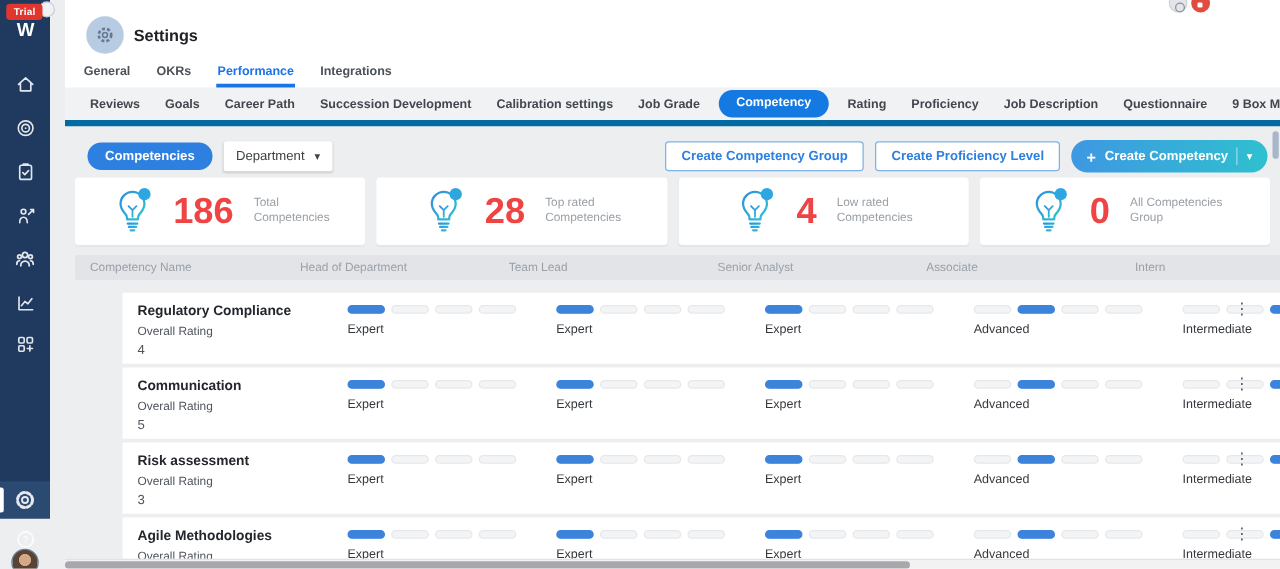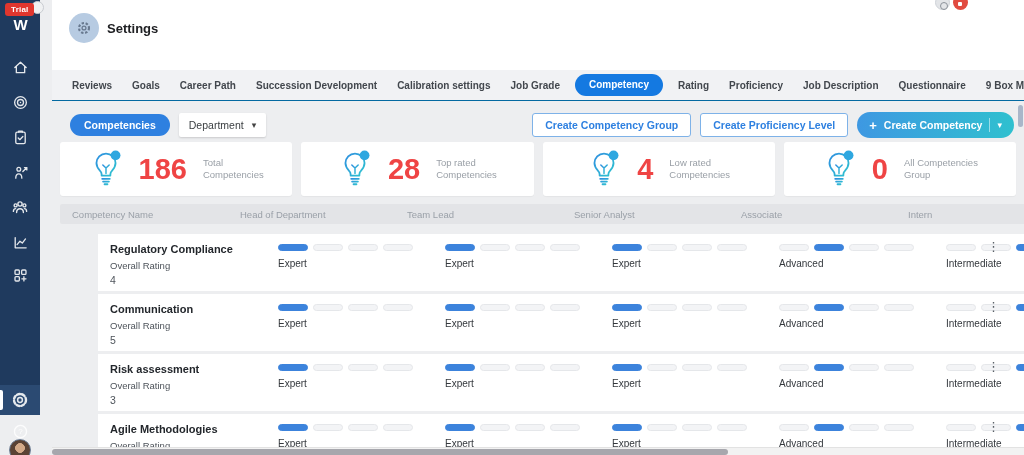--- a/index.html
+++ b/index.html
@@ -31,21 +31,21 @@
   .topright{position:absolute;right:56px;top:-5px;display:flex;gap:3px;}
   .mini{width:15px;height:15px;border-radius:50%;}
   .mini.gray{background:#e3e5e8;border:1px solid #cfd3d8;position:relative;}
   .mini.gray::after{content:"";position:absolute;left:4px;top:6px;width:6px;height:6px;border:1.4px solid #8d939b;border-radius:50%;}
   .mini.red{background:#e14b40;position:relative;}
   .mini.red::after{content:"";position:absolute;left:5px;top:7px;width:4px;height:4px;background:#fff;border-radius:1px;}
   .tabs{position:absolute;left:14px;bottom:0;display:flex;gap:19px;}
   .tab{font-size:10px;font-weight:bold;color:#4b5157;padding:0 1px 7px;cursor:pointer;}
   .tab.active{color:#1a73e8;border-bottom:3px solid #1a73e8;padding-bottom:4px;}
 
-  .subtabs{position:absolute;top:70px;left:0;right:0;height:31px;background:#f1f2f4;border-bottom:1px solid #0369a1;
+  .subtabs{position:absolute;top:70px;left:0;right:0;height:31px;background:#f1f2f4;border-bottom:5px solid #0369a1;
            display:flex;align-items:center;padding-left:10px;z-index:4;}
   .subtab{font-size:10px;font-weight:bold;color:#42474d;padding:0 10px;cursor:pointer;white-space:nowrap;}
   .subtab.active{background:#1479e1;color:#fff;border-radius:13px;height:22px;line-height:22px;padding:0 14px;margin:0 5px;}
 
   .content{position:absolute;top:101px;left:0;right:0;bottom:0;}
 
   
   .toolbar{position:absolute;top:11px;left:18px;right:10px;height:26px;display:flex;justify-content:space-between;align-items:center;}
   .tb-left,.tb-right{display:flex;gap:9px;align-items:center;}
   .pill-blue{height:22px;border:none;border-radius:12px;background:#2e80e0;color:#fff;font-size:10.5px;font-weight:bold;
@@ -188,20 +188,26 @@
             <circle cx="9" cy="9" r="2.2" stroke-width="1.4"></circle>
         </svg>
       </div>
       <h1 class="page-title">Settings</h1>
 
       <div class="topright">
         <div class="mini gray"></div>
         <div class="mini red"></div>
       </div>
 
+      <div class="tabs">
+        <div class="tab">General</div>
+        <div class="tab">OKRs</div>
+        <div class="tab active">Performance</div>
+        <div class="tab">Integrations</div>
+      </div>
     </header>
 
     <div class="subtabs">
       <div class="subtab">Reviews</div>
       <div class="subtab">Goals</div>
       <div class="subtab">Career Path</div>
       <div class="subtab">Succession Development</div>
       <div class="subtab">Calibration settings</div>
       <div class="subtab">Job Grade</div>
       <div class="subtab active">Competency</div>

